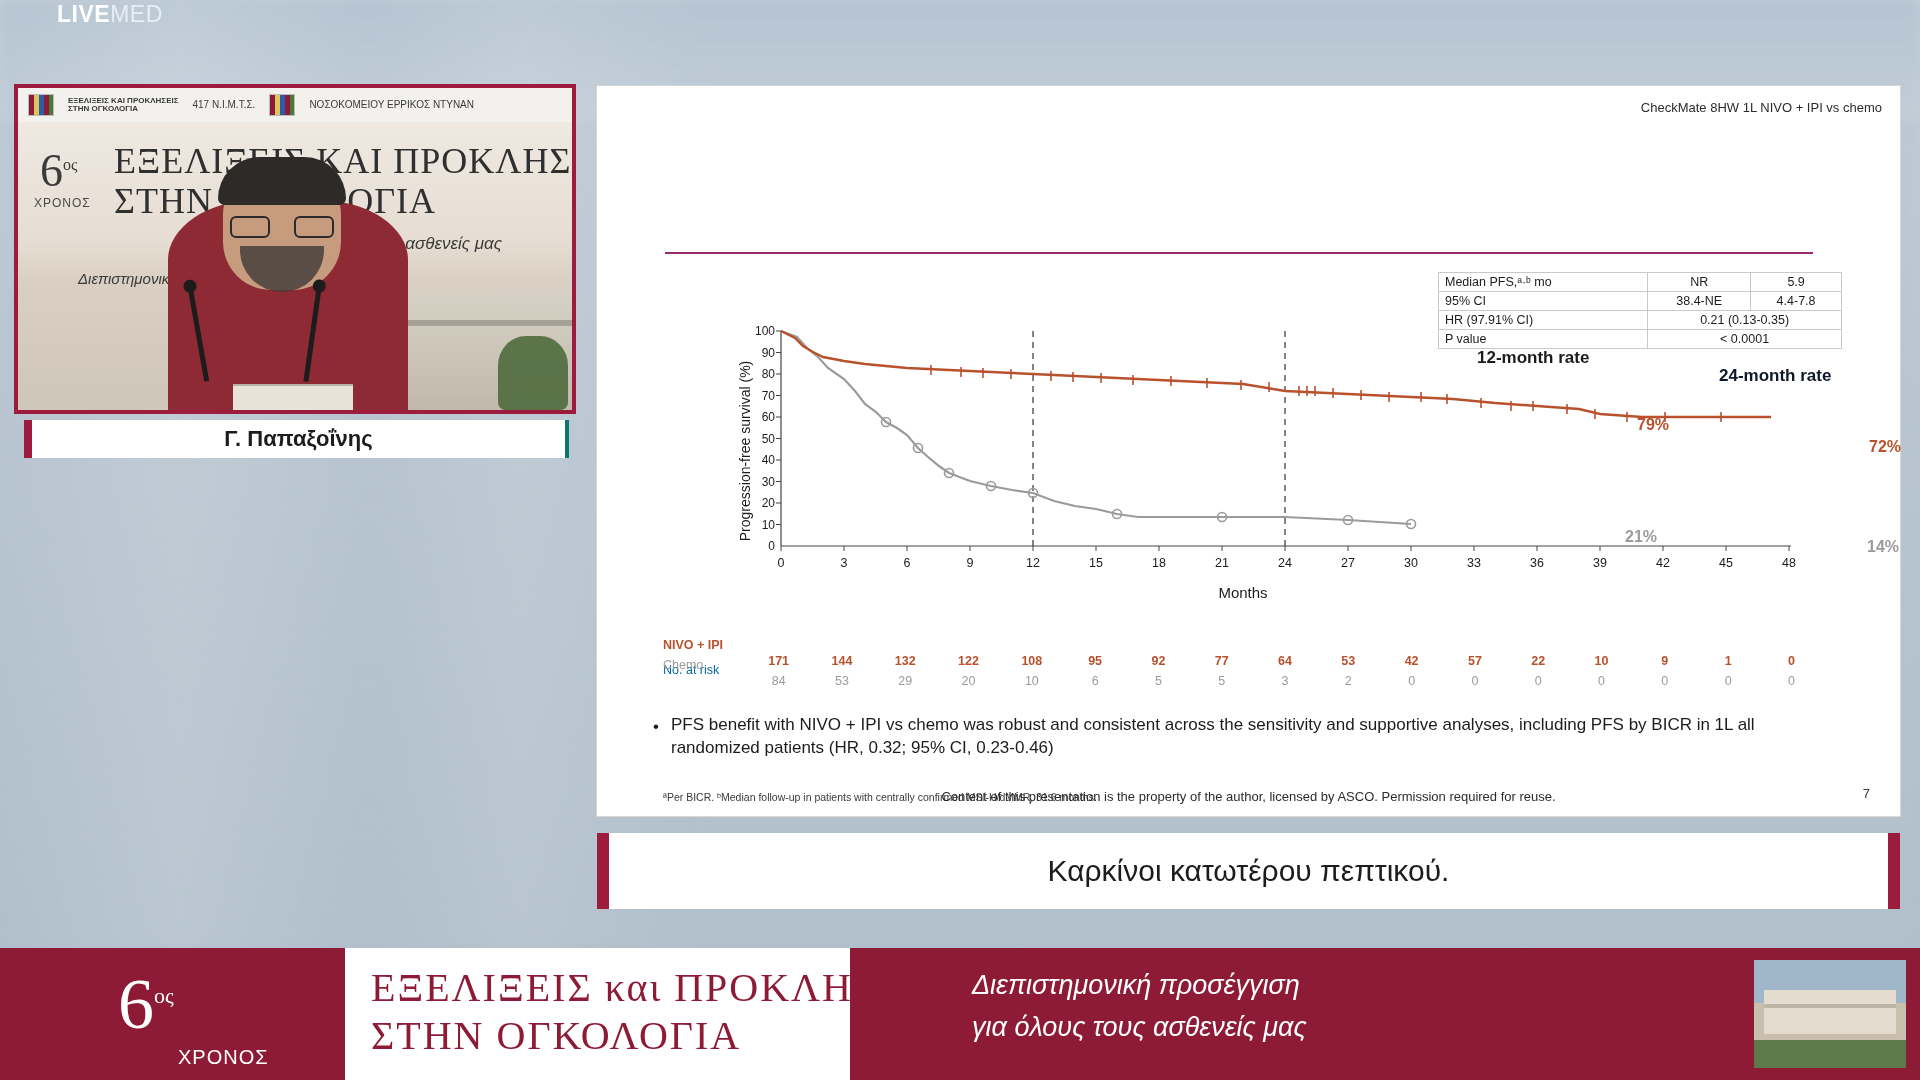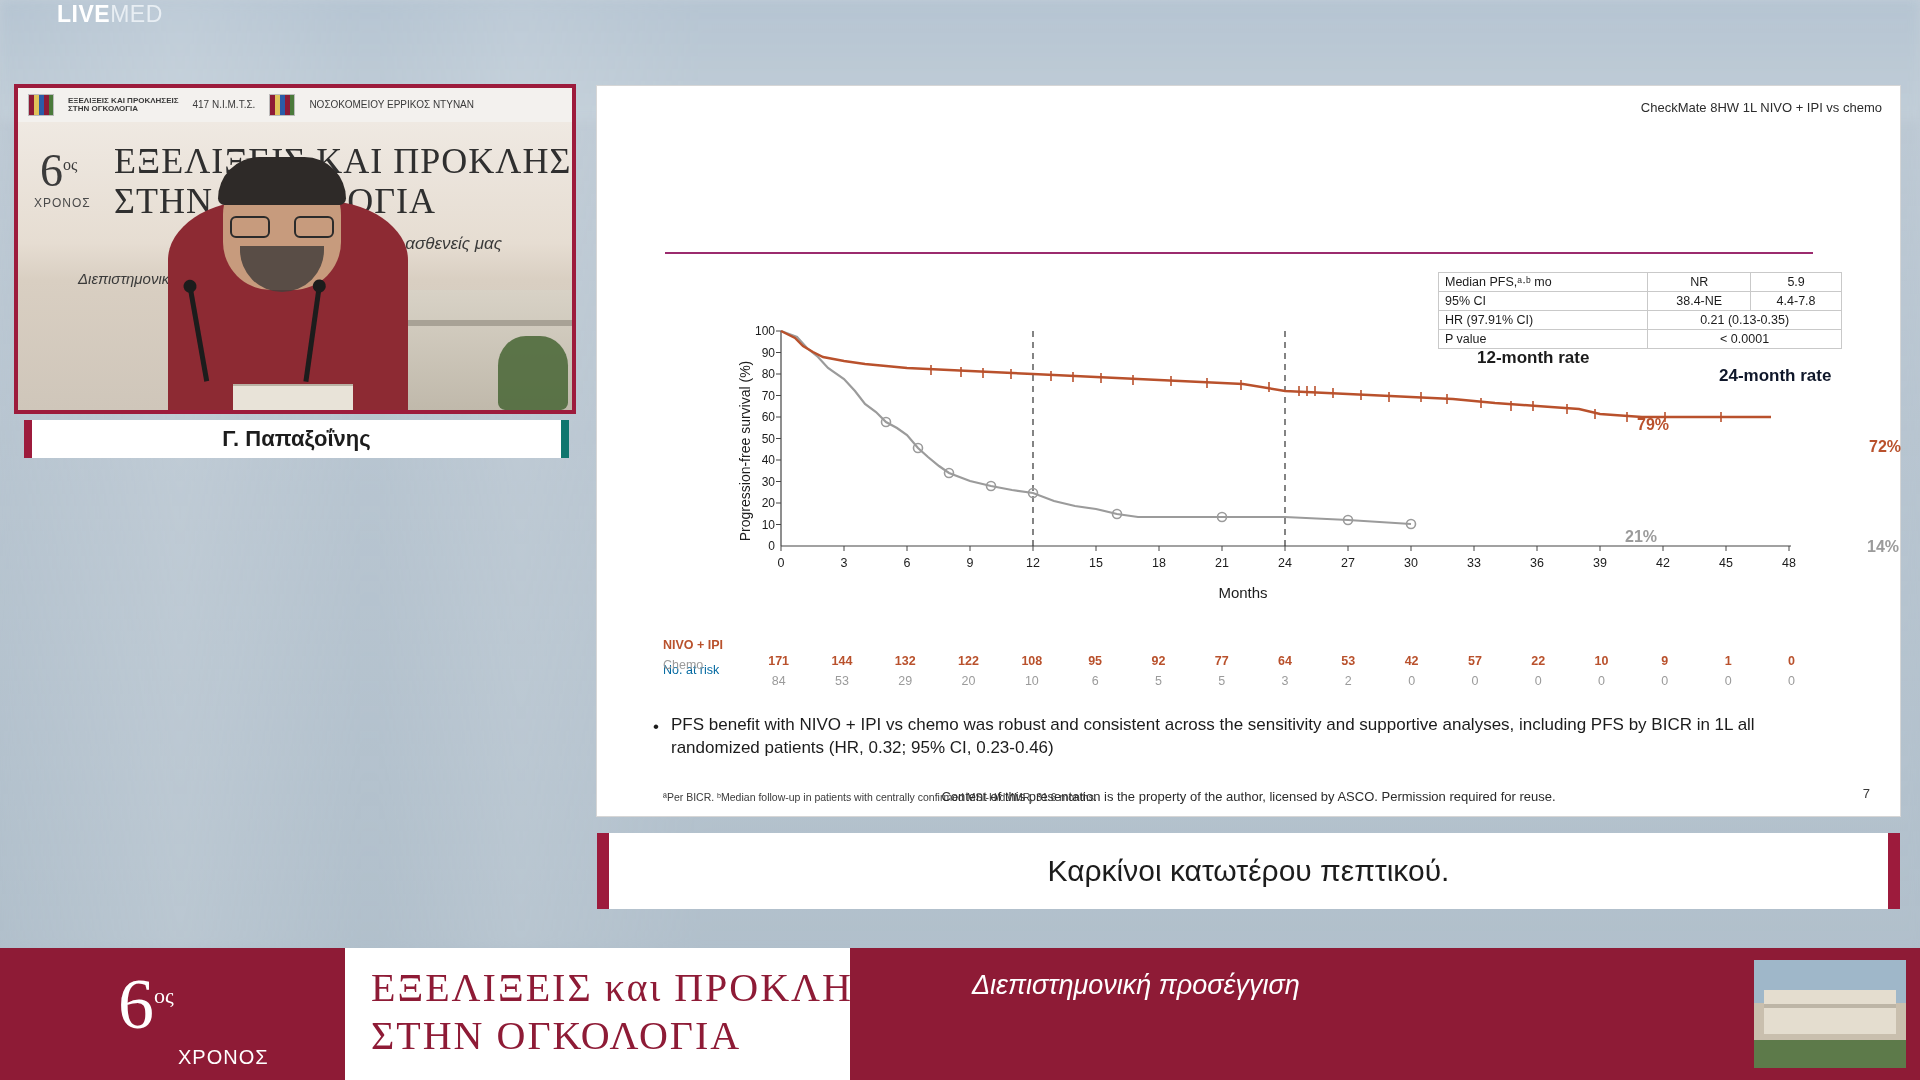--- a/index.html
+++ b/index.html
@@ -105,21 +105,21 @@
     background:#e8e3d8; border-top:2px solid #b9b2a4; }
   .vid-building { position:absolute; right:0; bottom:0; width:170px; height:120px;
     background:linear-gradient(180deg,#d8d2c6,#c0b9ab); }
   .vid-building:before{content:"";position:absolute;left:0;top:30px;width:100%;height:6px;background:#a8a296;}
   .vid-trees { position:absolute; right:4px; bottom:0; width:70px; height:74px;
     background:#4f6a3c; border-radius:40% 40% 10% 10%; opacity:.9;}
 
   
   #name-plate {
     position: absolute; left: 24px; top: 420px; width: 545px; height: 38px;
-    background: #ffffff; border-left: 8px solid #9d1b3c; border-right: 8px solid #0f766e;
+    background: #ffffff; border-left: 8px solid #9d1b3c; border-right: 4px solid #0f766e;
     display: flex; align-items: center; justify-content: center;
   }
   #name-plate .nm { font-size: 22px; font-weight: bold; color: #1c1c1c; }
 
   
   #slide {
     position: absolute; left: 597px; top: 86px; width: 1303px; height: 730px;
     background: #ffffff; box-shadow: 0 0 0 1px #d6d6d6;
   }
   #slide-head { position:absolute; right:18px; top:14px; font-size:13px; color:#2c2c2c; }
@@ -475,17 +475,18 @@
   <div class="left">
     <div class="six">6<sup>ος</sup></div>
     <div class="chronos">ΧΡΟΝΟΣ</div>
   </div>
   <div class="mid">
     <div class="l1">ΕΞΕΛΙΞΕΙΣ και ΠΡΟΚΛΗΣΕΙΣ</div>
     <div class="l2">ΣΤΗΝ ΟΓΚΟΛΟΓΙΑ</div>
   </div>
   <div class="right">
     <div class="r1">Διεπιστημονική προσέγγιση</div>
+    <div class="r2">για όλους τους ασθενείς μας</div>
     <div class="photo">
       <div class="bld"></div>
     </div>
   </div>
 </div>
 
 </body></html>

